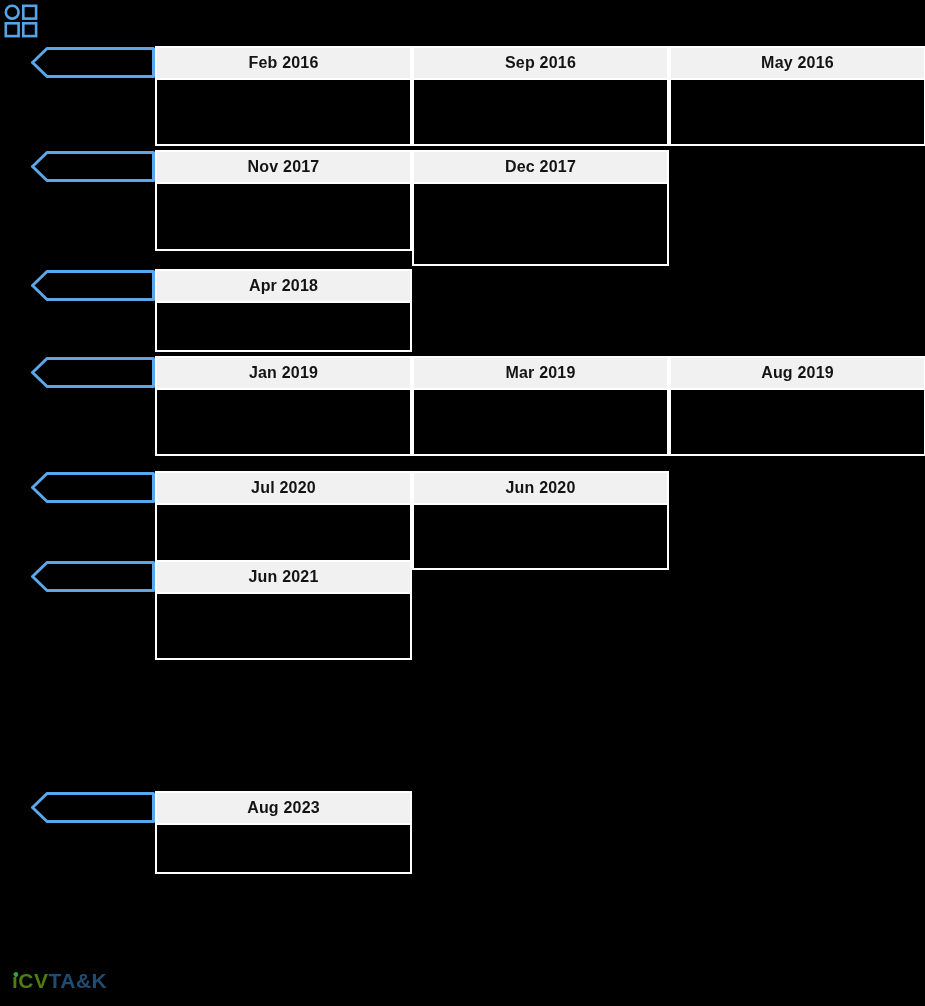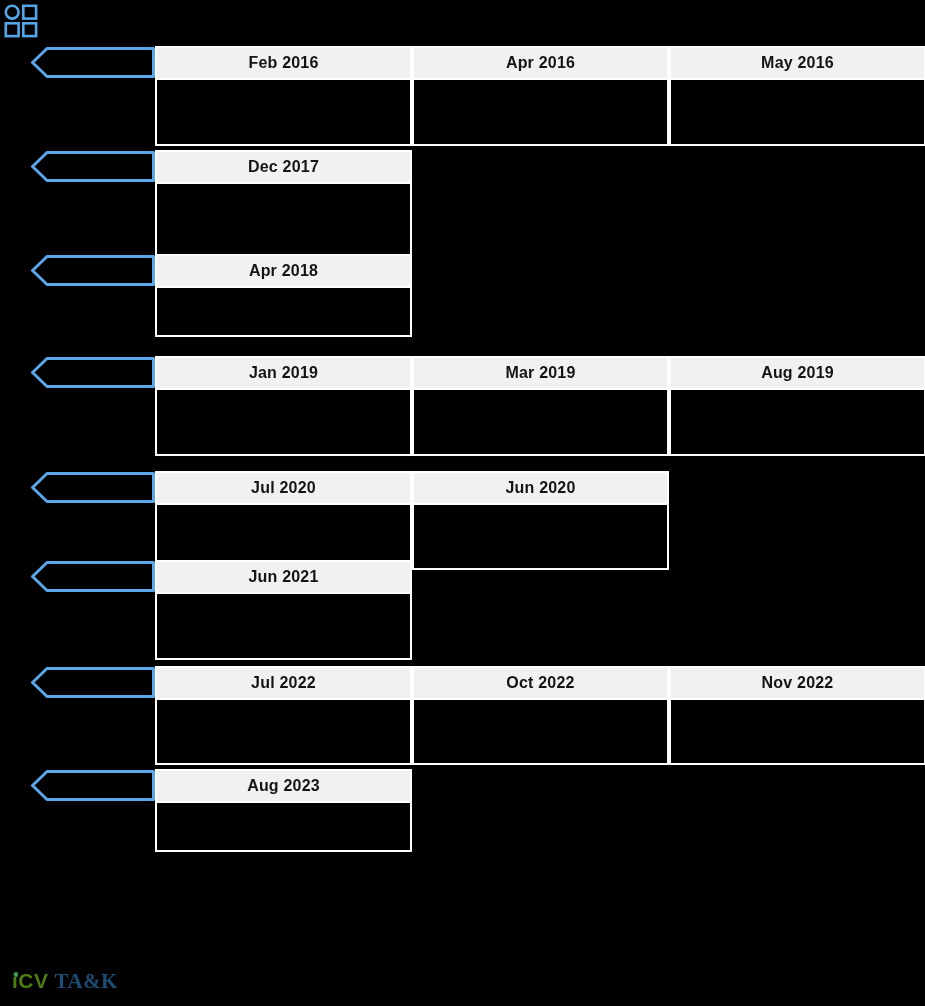--- a/index.html
+++ b/index.html
@@ -11,26 +11,26 @@
     font-family:"Liberation Sans", sans-serif;
   }
 
   
   .apps-icon{position:absolute;left:4px;top:4px;}
 
   
   .row{position:absolute;left:155px;display:flex;align-items:flex-start;}
   .row-1{top:46px;}
   .row-2{top:150px;}
-  .row-3{top:254px;align-items:flex-end;}
+  .row-3{top:269px;align-items:flex-end;}
   .row-4{top:356px;}
   .row-5{top:471px;}
   .row-6{top:560px;border-radius:21px;}
   .row-7{top:666px;}
-  .row-8{top:769px;}
+  .row-8{top:791px;}
   .row-9{top:868px;}
 
   .year-arrow{position:absolute;left:-124px;top:1px;}
 
   .card{
     box-sizing:border-box;
     width:257px;
     border:2px solid #ffffff;
     background:#000;
     flex:0 0 auto;
@@ -47,21 +47,21 @@
   .h64 .card-body{height:64px;}
   .h65 .card-body{height:65px;}
   .h80 .card-body{height:80px;}
   .h63 .card-body{height:63px;}
   .h47 .card-body{height:47px;}
   .h49 .card-body{height:49px;}
 
   
   .logo{position:absolute;left:12px;top:969px;font-size:21px;font-weight:bold;letter-spacing:0.5px;}
   .logo-primary{color:#4d7c0f;}
-  .logo-secondary{color:#1d4d74;margin-left:6px;font-family:Liberation Serif, serif;}
+  .logo-secondary{color:#1d4d74;margin-left:0;}
   .logo-dot{position:absolute;left:1.5px;top:3px;width:4.5px;height:4.5px;border-radius:50%;background:#36a24e;}
 </style>
 </head>
 <body>
 
 <div class="canvas">
 
   <svg class="apps-icon" width="34" height="34" viewBox="0 0 34 34">
     <g fill="none" stroke="#55a6e8" stroke-width="2.6">
       <circle cx="8.2" cy="8.2" r="6.4"></circle>
@@ -73,33 +73,37 @@
 
   <div class="row row-1">
     <svg class="year-arrow" width="124" height="31" viewBox="0 0 124 31">
       <polygon points="122.5,1.5 16,1.5 1.5,15.5 16,29.5 122.5,29.5" fill="#000" stroke="#5ba7ea" stroke-width="3" stroke-linejoin="round"></polygon>
     </svg>
     <div class="card h64">
       <div class="card-header">Feb 2016</div>
       <div class="card-body"></div>
     </div>
     <div class="card h64">
-      <div class="card-header">Apr 2016</div>
+      <div class="card-header">Sep 2016</div>
       <div class="card-body"></div>
     </div>
     <div class="card h64">
       <div class="card-header">May 2016</div>
       <div class="card-body"></div>
     </div>
   </div>
 
   <div class="row row-2">
     <svg class="year-arrow" width="124" height="31" viewBox="0 0 124 31">
       <polygon points="122.5,1.5 16,1.5 1.5,15.5 16,29.5 122.5,29.5" fill="#000" stroke="#5ba7ea" stroke-width="3" stroke-linejoin="round"></polygon>
     </svg>
+    <div class="card h65">
+      <div class="card-header">Nov 2017</div>
+      <div class="card-body"></div>
+    </div>
     <div class="card h80">
       <div class="card-header">Dec 2017</div>
       <div class="card-body"></div>
     </div>
   </div>
 
   <div class="row row-3">
     <svg class="year-arrow" width="124" height="31" viewBox="0 0 124 31">
       <polygon points="122.5,1.5 16,1.5 1.5,15.5 16,29.5 122.5,29.5" fill="#000" stroke="#5ba7ea" stroke-width="3" stroke-linejoin="round"></polygon>
     </svg>
@@ -144,37 +148,20 @@
   <div class="row row-6">
     <svg class="year-arrow" width="124" height="31" viewBox="0 0 124 31">
       <polygon points="122.5,1.5 16,1.5 1.5,15.5 16,29.5 122.5,29.5" fill="#000" stroke="#5ba7ea" stroke-width="3" stroke-linejoin="round"></polygon>
     </svg>
     <div class="card h64">
       <div class="card-header">Jun 2021</div>
       <div class="card-body"></div>
     </div>
   </div>
 
-  <div class="row row-7">
-    <svg class="year-arrow" width="124" height="31" viewBox="0 0 124 31">
-      <polygon points="122.5,1.5 16,1.5 1.5,15.5 16,29.5 122.5,29.5" fill="#000" stroke="#5ba7ea" stroke-width="3" stroke-linejoin="round"></polygon>
-    </svg>
-    <div class="card h63">
-      <div class="card-header">Jul 2022</div>
-      <div class="card-body"></div>
-    </div>
-    <div class="card h63">
-      <div class="card-header">Oct 2022</div>
-      <div class="card-body"></div>
-    </div>
-    <div class="card h63">
-      <div class="card-header">Nov 2022</div>
-      <div class="card-body"></div>
-    </div>
-  </div>
 
   <div class="row row-8">
     <svg class="year-arrow" width="124" height="31" viewBox="0 0 124 31">
       <polygon points="122.5,1.5 16,1.5 1.5,15.5 16,29.5 122.5,29.5" fill="#000" stroke="#5ba7ea" stroke-width="3" stroke-linejoin="round"></polygon>
     </svg>
     <div class="card h47">
       <div class="card-header">Aug 2023</div>
       <div class="card-body"></div>
     </div>
   </div>

